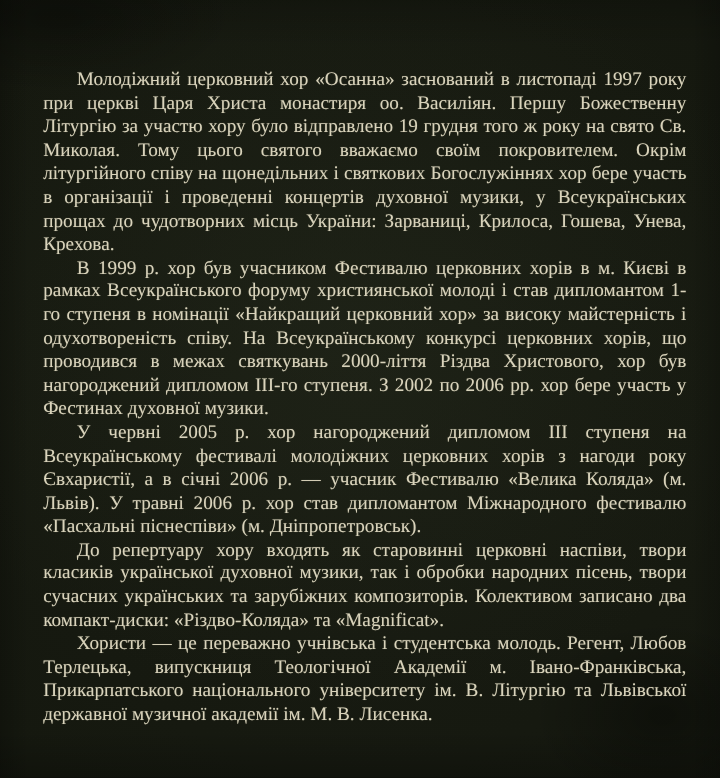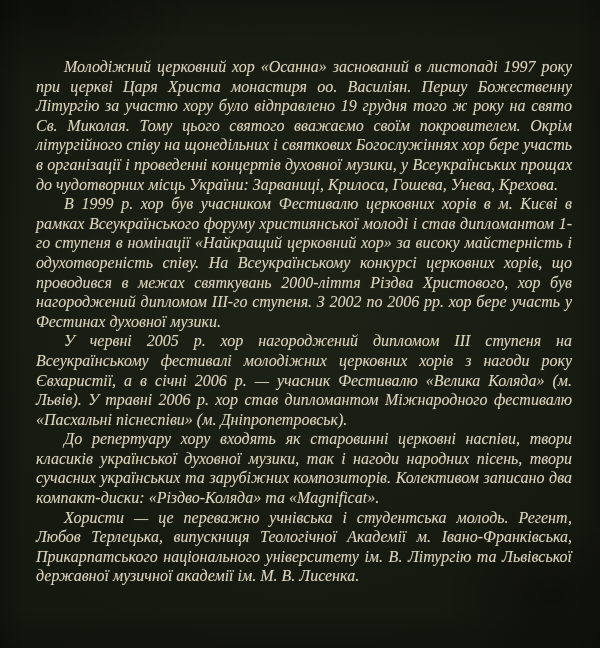--- a/index.html
+++ b/index.html
@@ -32,31 +32,30 @@
     position: absolute;
     left: 36px;
     top: 57px;
     width: 536px;
     font-family: "Liberation Serif", "DejaVu Serif", serif;
     font-size: 16px;
     line-height: 19.6px;
     color: #d9d3bb;
     text-align: justify;
     text-shadow: 0 0 1px rgba(217, 211, 187, 0.35);
-    font-style: italic;
   }
   .text-block p {
     margin: 0;
     text-indent: 28px;
   }
 </style>
 </head>
 <body>
 
 <div class="page">
   <div class="text-block">
     <p>Молодіжний церковний хор «Осанна» заснований в листопаді 1997 року при церкві Царя Христа монастиря оо. Василіян. Першу Божественну Літургію за участю хору було відправлено 19 грудня того ж року на свято Св. Миколая. Тому цього святого вважаємо своїм покровителем. Окрім літургійного співу на щонедільних і святкових Богослужіннях хор бере участь в організації і проведенні концертів духовної музики, у Всеукраїнських прощах до чудотворних місць України: Зарваниці, Крилоса, Гошева, Унева, Крехова.</p>
     <p>В 1999 р. хор був учасником Фестивалю церковних хорів в м. Києві в рамках Всеукраїнського форуму християнської молоді і став дипломантом 1-го ступеня в номінації «Найкращий церковний хор» за високу майстерність і одухотвореність співу. На Всеукраїнському конкурсі церковних хорів, що проводився в межах святкувань 2000-ліття Різдва Христового, хор був нагороджений дипломом III-го ступеня. З 2002 по 2006 рр. хор бере участь у Фестинах духовної музики.</p>
     <p>У червні 2005 р. хор нагороджений дипломом III ступеня на Всеукраїнському фестивалі молодіжних церковних хорів з нагоди року Євхаристії, а в січні 2006 р. — учасник Фестивалю «Велика Коляда» (м. Львів). У травні 2006 р. хор став дипломантом Міжнародного фестивалю «Пасхальні піснеспіви» (м. Дніпропетровськ).</p>
-    <p>До репертуару хору входять як старовинні церковні наспіви, твори класиків української духовної музики, так і нагоди народних пісень, твори сучасних українських та зарубіжних композиторів. Колективом записано два компакт-диски: «Різдво-Коляда» та «Magnificat».</p>
+    <p>До репертуару хору входять як старовинні церковні наспіви, твори класиків української духовної музики, так і обробки народних пісень, твори сучасних українських та зарубіжних композиторів. Колективом записано два компакт-диски: «Різдво-Коляда» та «Magnificat».</p>
     <p>Хористи — це переважно учнівська і студентська молодь. Регент, Любов Терлецька, випускниця Теологічної Академії м. Івано-Франківська, Прикарпатського національного університету ім. В. Літургію та Львівської державної музичної академії ім. М. В. Лисенка.</p>
   </div>
 </div>
 
 </body></html>

